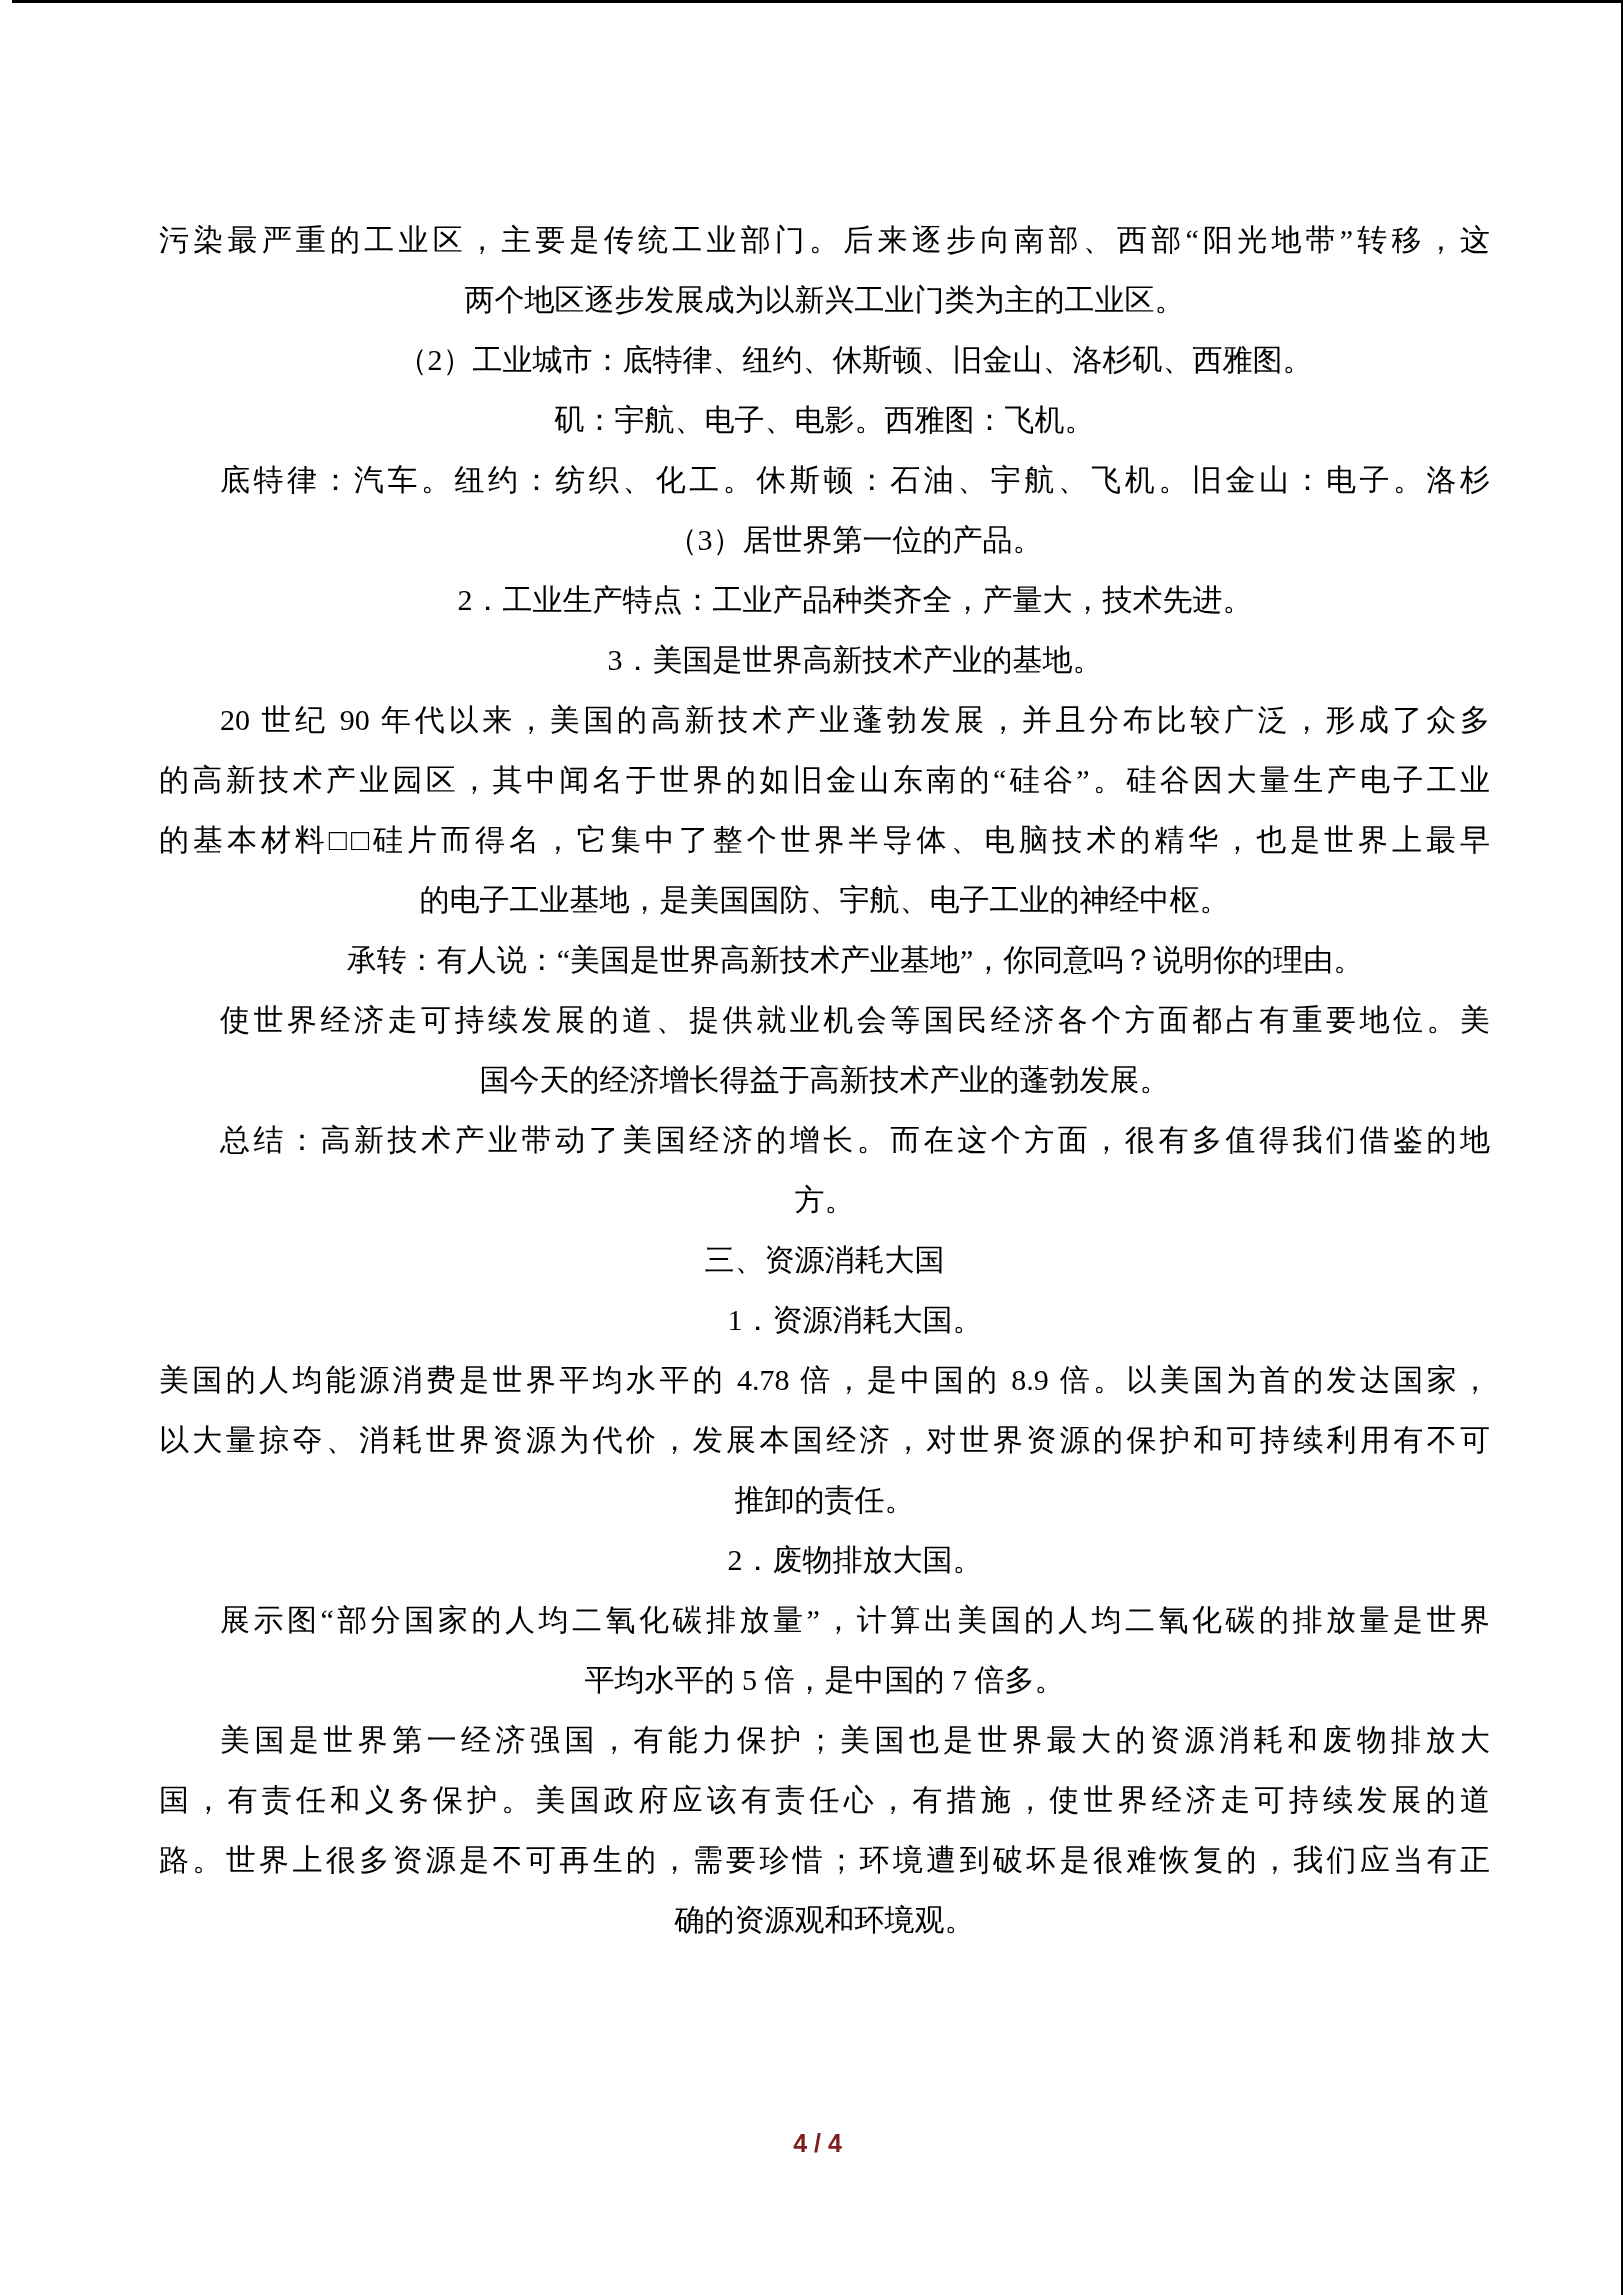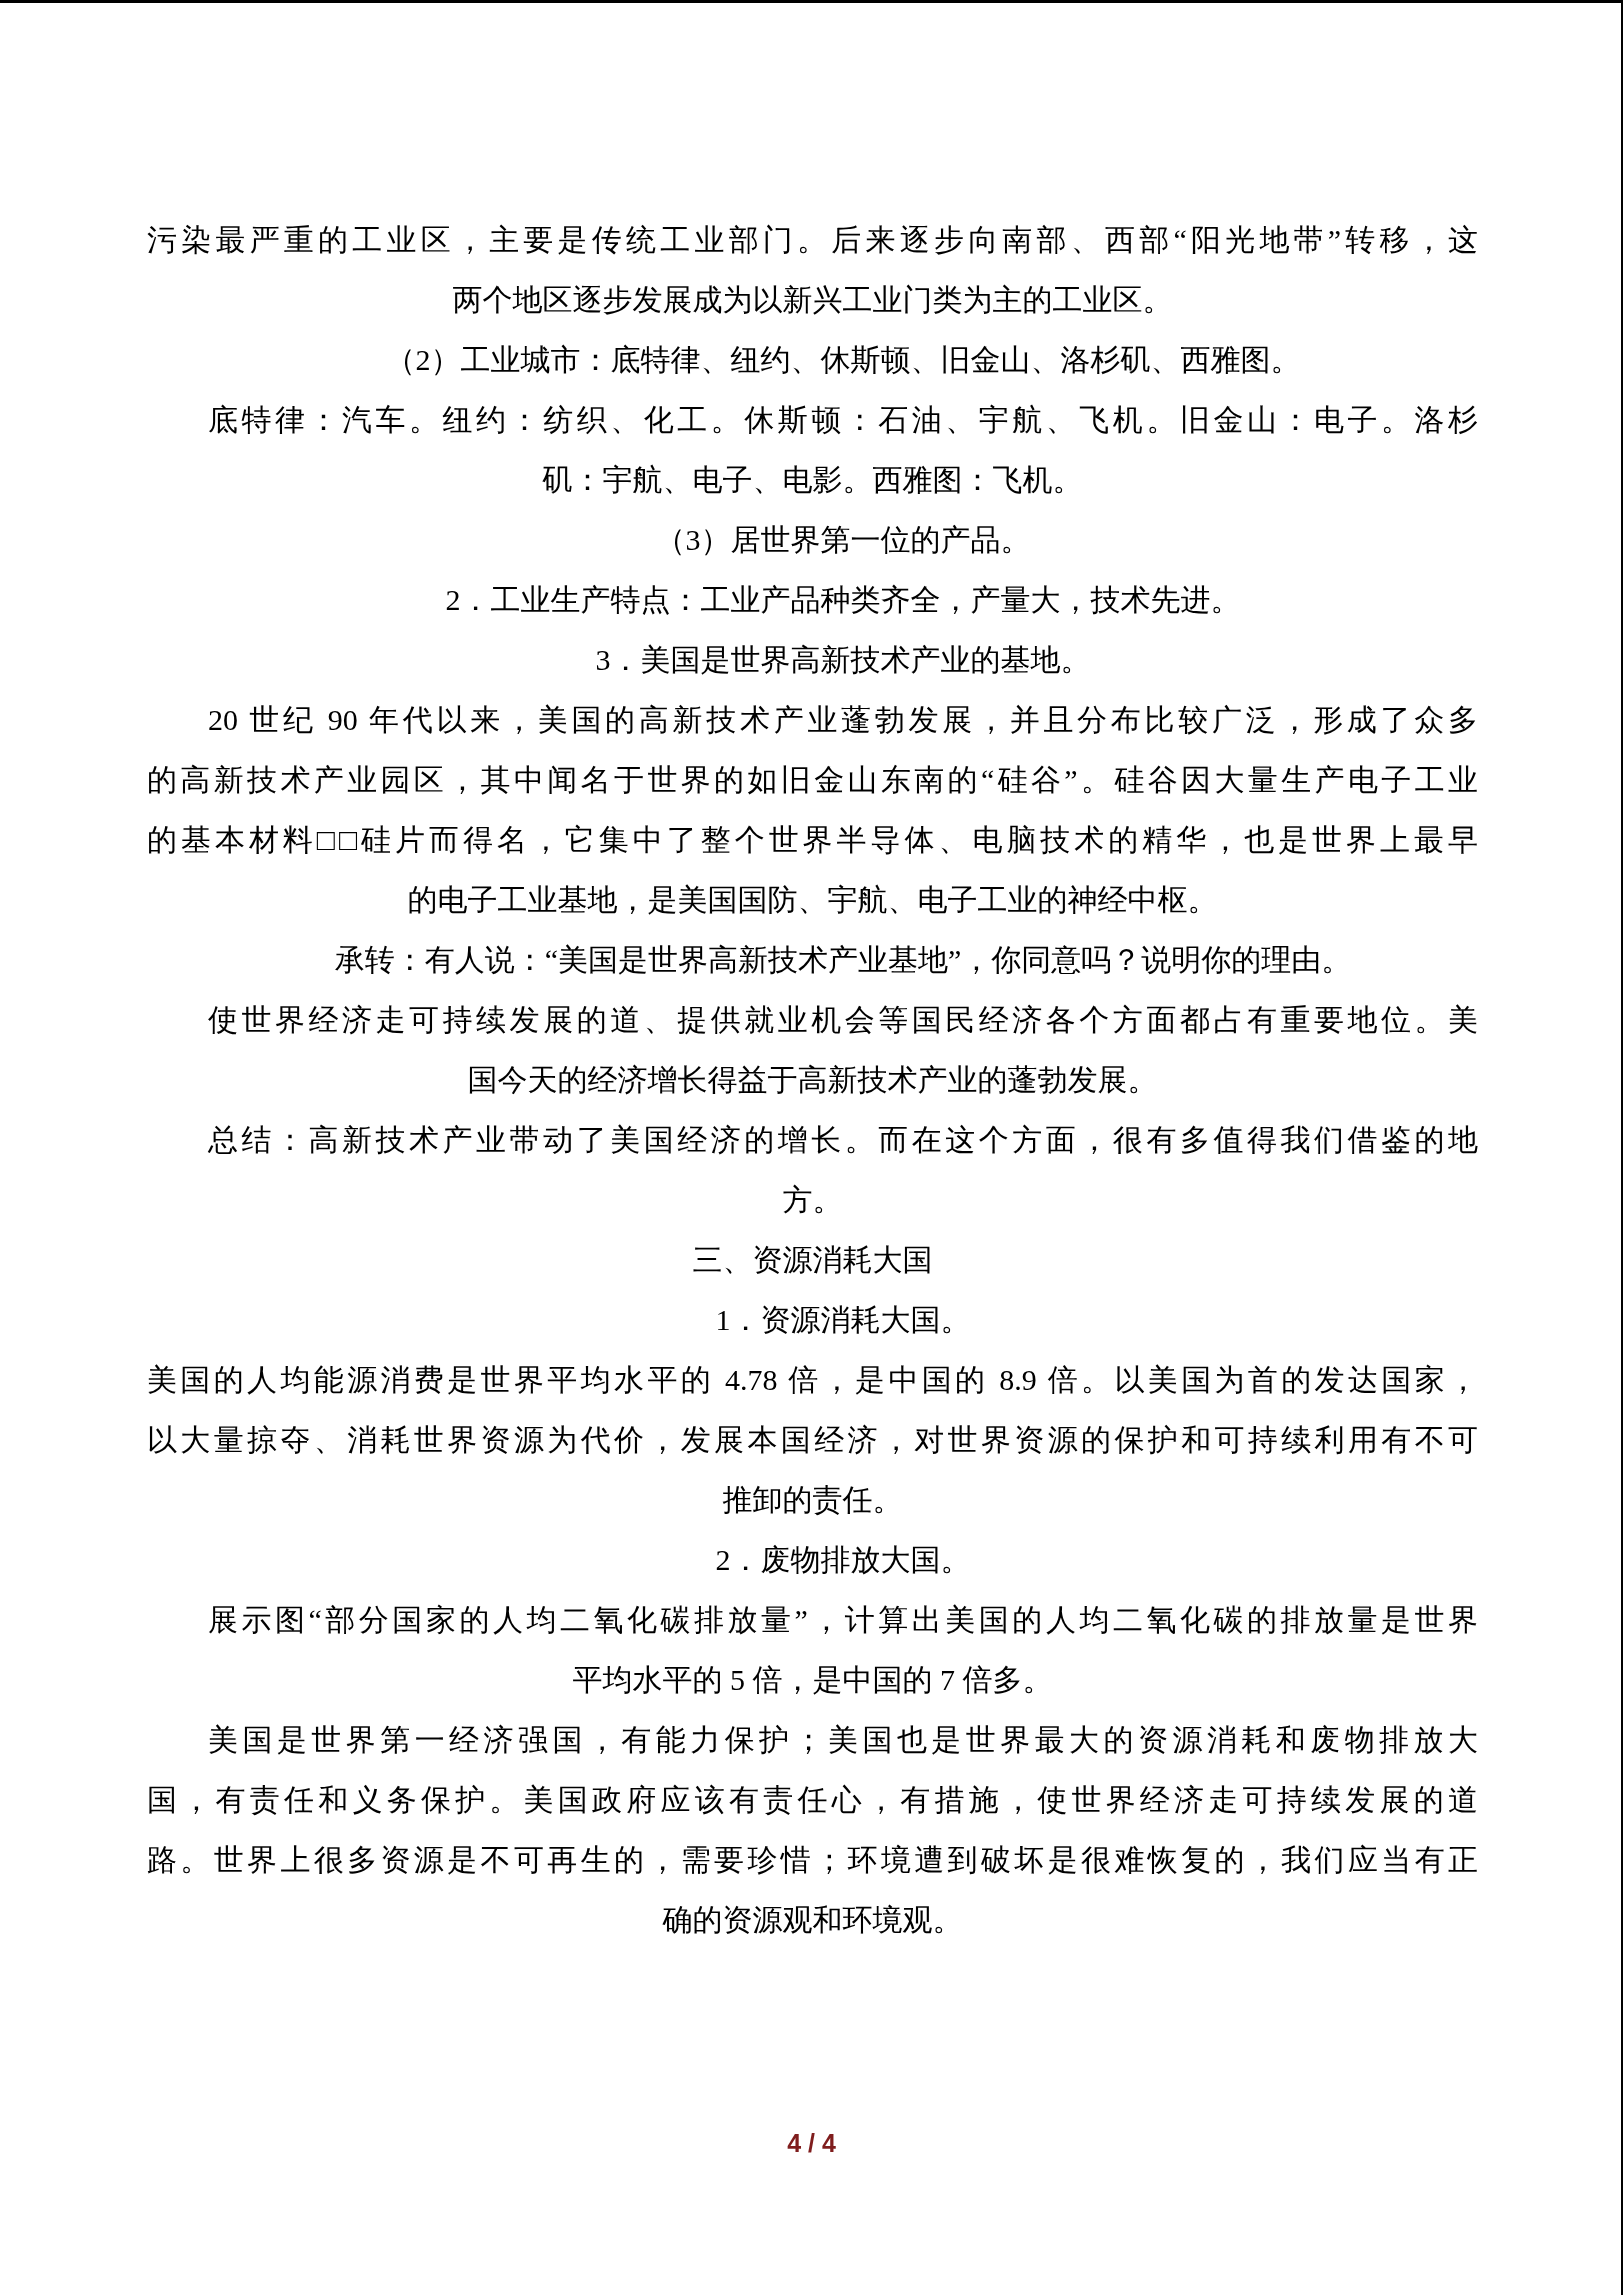--- a/index.html
+++ b/index.html
@@ -12,20 +12,21 @@
     background: #ffffff;
     position: relative;
     overflow: hidden;
     font-family: "Liberation Serif", "DejaVu Serif", serif;
     color: #000000;
   }
   .page {
     position: absolute;
     inset: 0;
     background: #ffffff;
+    margin-left: 12px;
   }
   .top-border {
     position: absolute;
     top: 0;
     left: 0;
     width: 100%;
     height: 3.4px;
     background: #000000;
   }
   .right-border {
@@ -73,22 +74,22 @@
 </head>
 <body>
 
 <div class="page">
   <div class="top-border"></div>
   <div class="right-border"></div>
   <main class="content">
       <div class="line fill">污染最严重的工业区，主要是传统工业部门。后来逐步向南部、西部“阳光地带”转移，这</div>
       <div class="line">两个地区逐步发展成为以新兴工业门类为主的工业区。</div>
       <div class="line indent">（2）工业城市：底特律、纽约、休斯顿、旧金山、洛杉矶、西雅图。</div>
+      <div class="line">矶：宇航、电子、电影。西雅图：飞机。</div>
       <div class="line indent fill">底特律：汽车。纽约：纺织、化工。休斯顿：石油、宇航、飞机。旧金山：电子。洛杉</div>
-      <div class="line">矶：宇航、电子、电影。西雅图：飞机。</div>
       <div class="line indent">（3）居世界第一位的产品。</div>
       <div class="line indent">2．工业生产特点：工业产品种类齐全，产量大，技术先进。</div>
       <div class="line indent">3．美国是世界高新技术产业的基地。</div>
       <div class="line indent fill">20 世纪 90 年代以来，美国的高新技术产业蓬勃发展，并且分布比较广泛，形成了众多</div>
       <div class="line fill">的高新技术产业园区，其中闻名于世界的如旧金山东南的“硅谷”。硅谷因大量生产电子工业</div>
       <div class="line fill">的基本材料□□硅片而得名，它集中了整个世界半导体、电脑技术的精华，也是世界上最早</div>
       <div class="line">的电子工业基地，是美国国防、宇航、电子工业的神经中枢。</div>
       <div class="line indent">承转：有人说：“美国是世界高新技术产业基地”，你同意吗？说明你的理由。</div>
       <div class="line indent fill">使世界经济走可持续发展的道、提供就业机会等国民经济各个方面都占有重要地位。美</div>
       <div class="line">国今天的经济增长得益于高新技术产业的蓬勃发展。</div>

